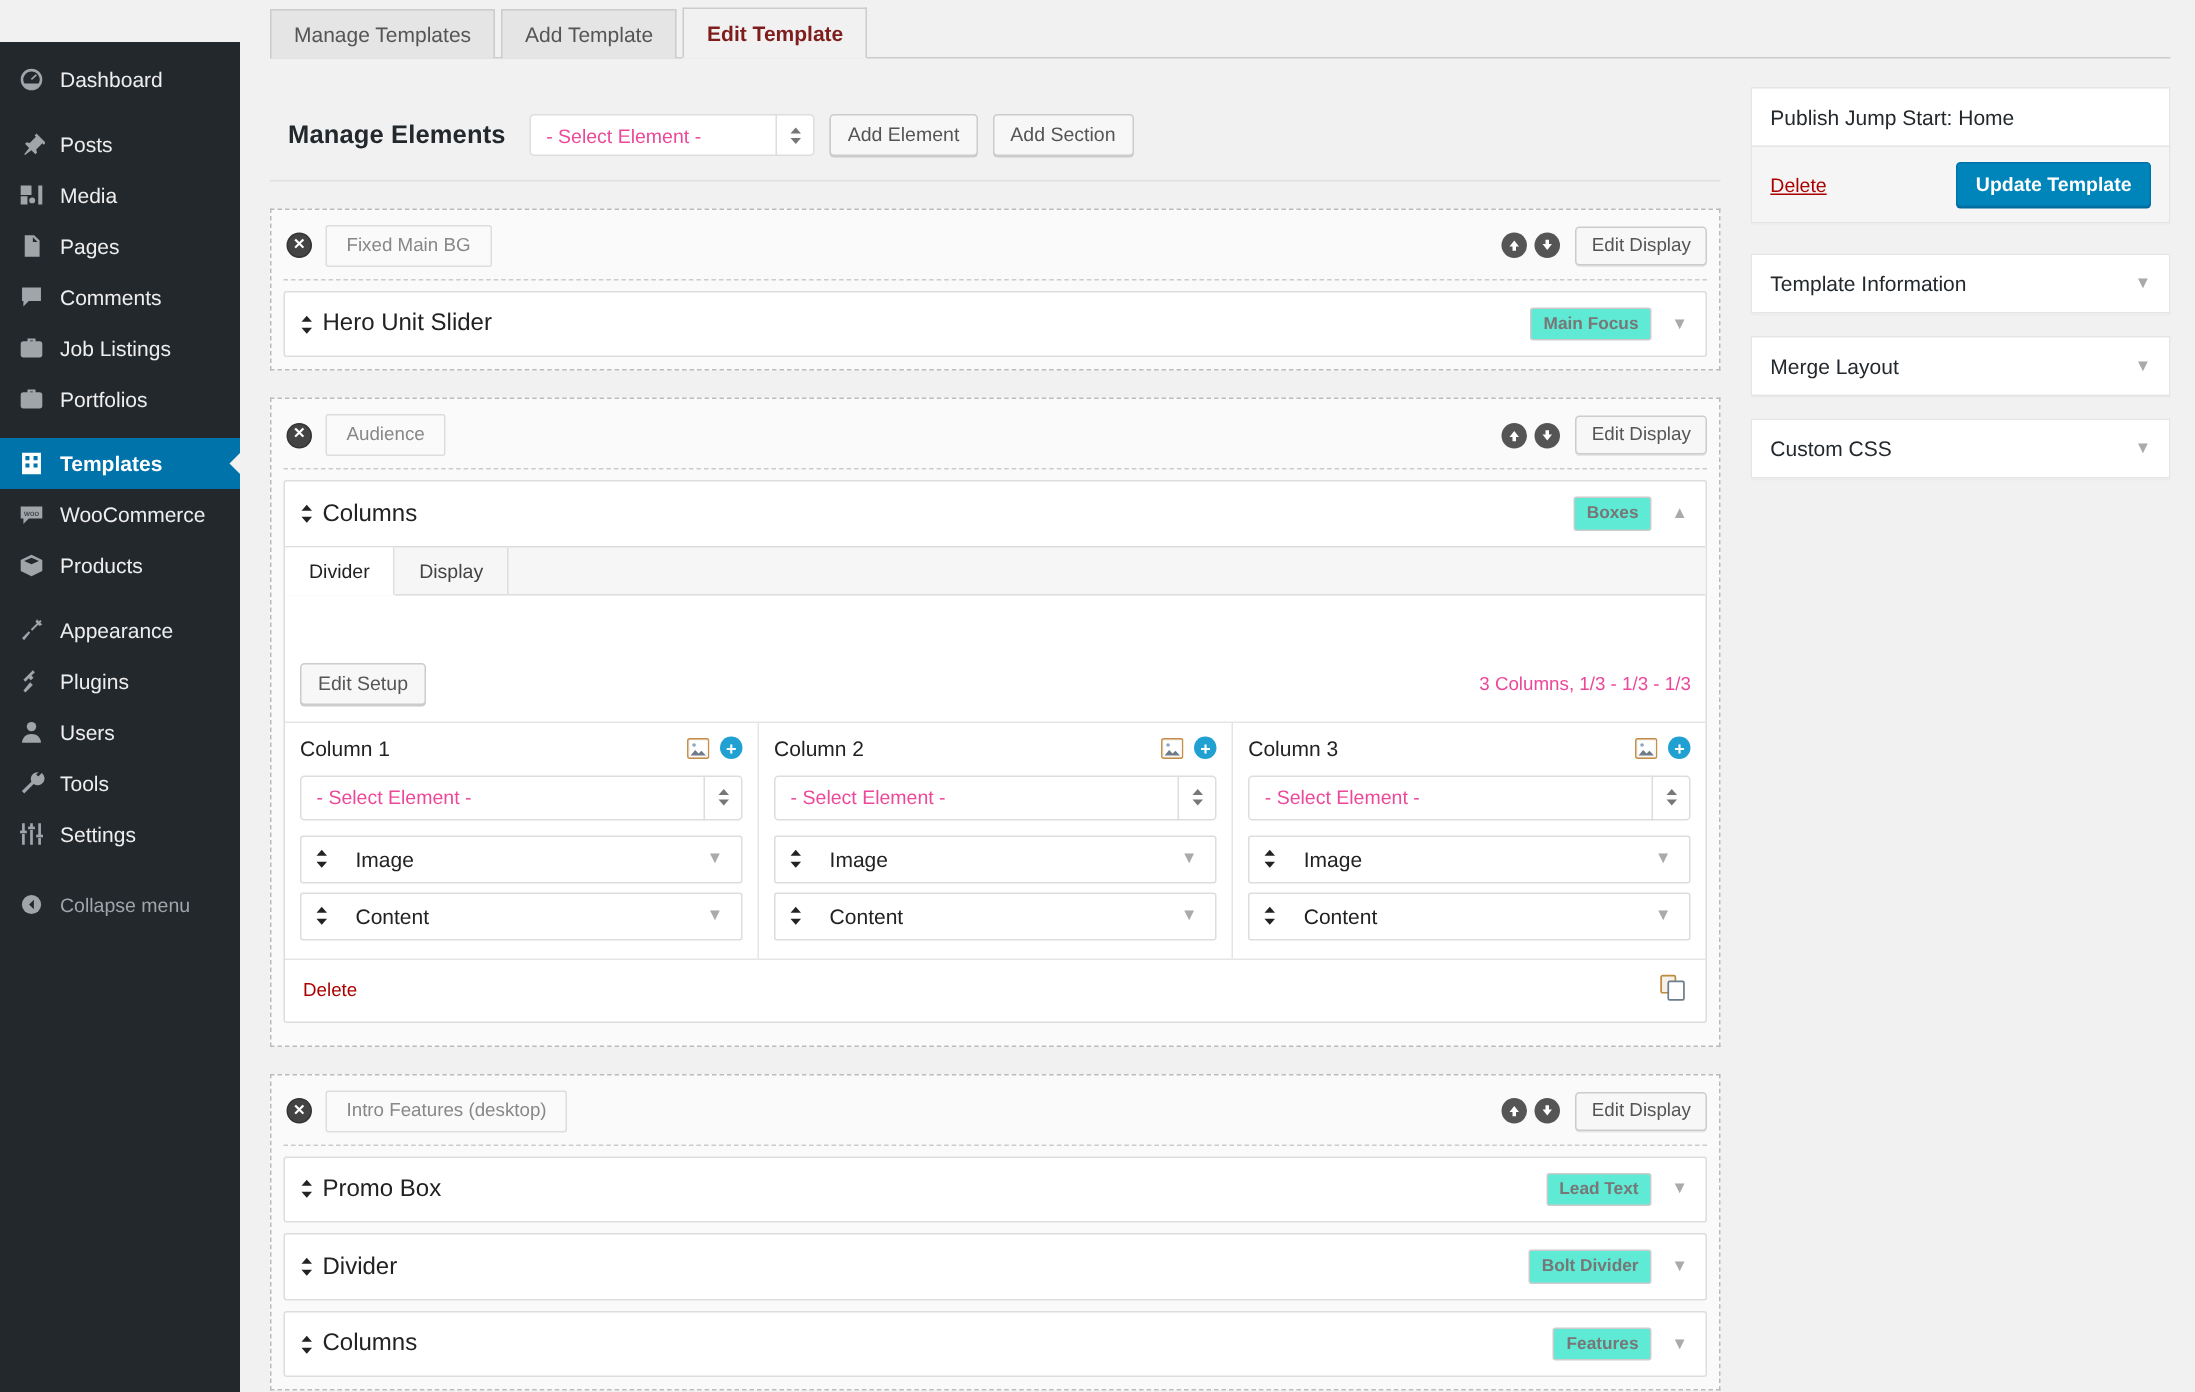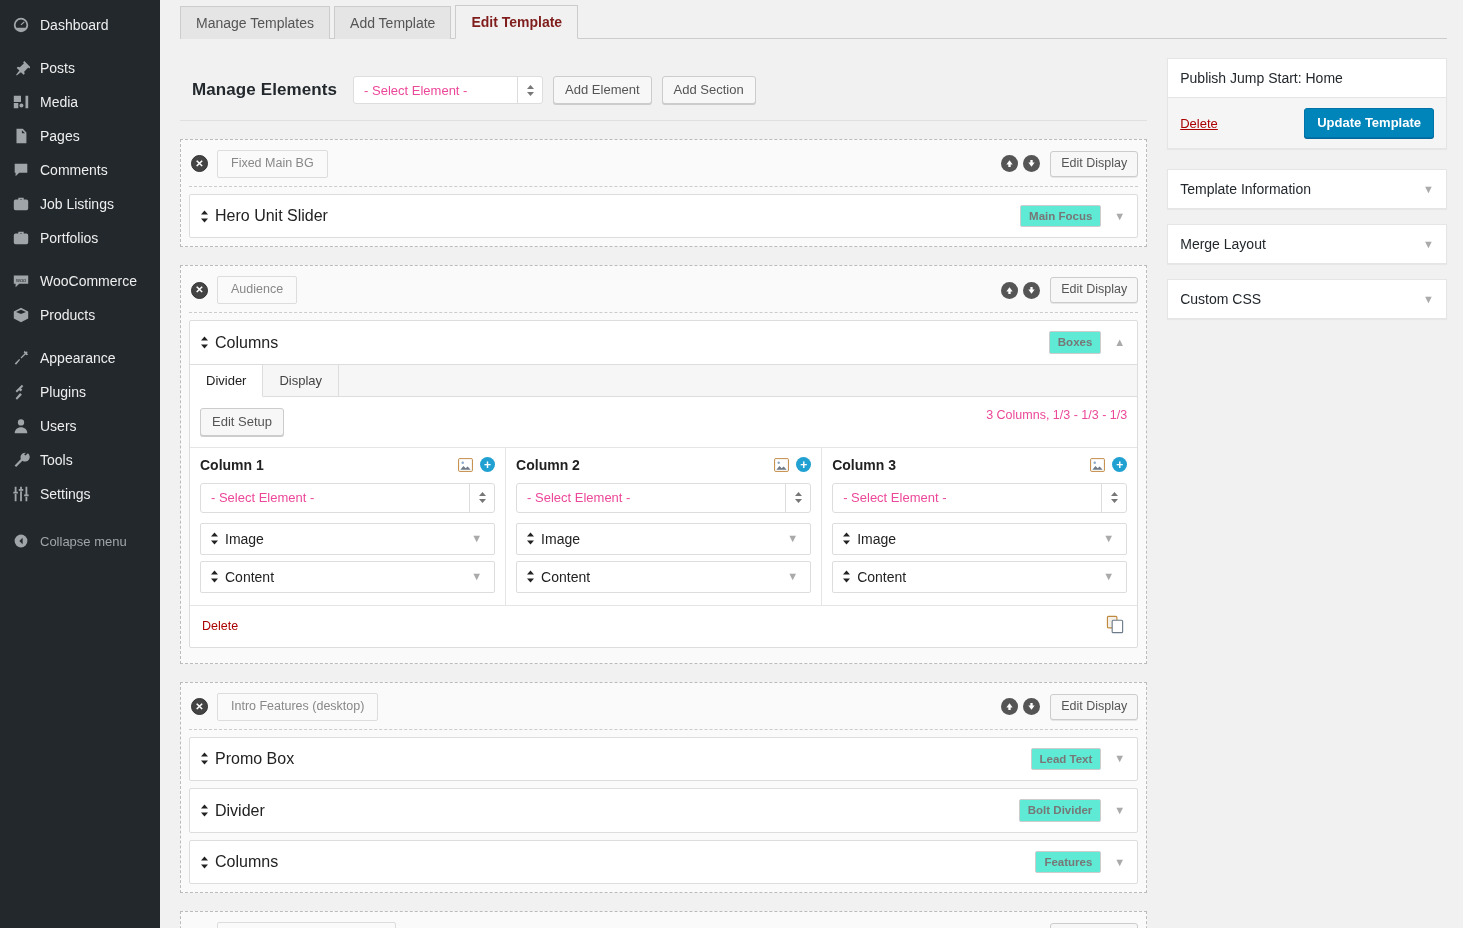--- a/index.html
+++ b/index.html
@@ -15,20 +15,21 @@
   }
   .app { display: flex; width: 1463px; height: 928px; }
 
   
   .sidebar {
     width: 160px; min-width: 160px;
     background: #23282d;
     color: #eee;
     padding-top: 8px;
     position: relative;
+    margin-top: 28px;
   }
   .menu-item {
     display: flex; align-items: center;
     height: 34px;
     padding: 0 0 0 11px;
     color: #eee;
     font-size: 14px;
     position: relative;
     cursor: pointer;
   }
@@ -237,46 +238,47 @@
     display: flex; border-top: 1px solid #ddd; border-bottom: 1px solid #ddd;
     background: #f6f6f6; height: 33px;
   }
   .subtab {
     padding: 0 16px; line-height: 32px;
     font-size: 13px; color: #444; cursor: pointer;
     border-right: 1px solid #ddd;
   }
   .subtab.active { background: #fff; color: #222; border-bottom: 1px solid #fff; margin-bottom:-1px; }
   .panel-body { padding: 11px 10px 0 10px; }
-  .setup-row { display: flex; align-items: flex-start; margin-bottom: 11px; }
+  .setup-row { display: flex; align-items: center; margin-bottom: 11px; margin-top: 34px; }
   .setup-info { margin-left: auto; font-size: 12.5px; color: #ec4899; }
 
   .columns { display: flex; border-top: 1px solid #e5e5e5; }
   .column {
     flex: 1; border-right: 1px solid #e5e5e5;
     padding: 9px 10px 12px 10px;
   }
   .column:last-child { border-right: none; }
   .col-head { display: flex; align-items: center; margin-bottom: 10px; }
-  .col-head .t { font-size: 14px; color: #222; font-weight: bold; }
+  .col-head .t { font-size: 14px; color: #222; font-weight: normal; }
   .col-head .icons { margin-left: auto; display: flex; align-items: center; gap: 7px; }
   .img-icon { width: 15px; height: 14px; display:block; cursor:pointer; }
   .plus-icon {
     width: 15px; height: 15px; border-radius: 50%;
     background: #21a0d2; color: #fff;
     display: flex; align-items: center; justify-content: center;
     font-size: 12px; font-weight: bold; line-height: 1; cursor: pointer;
   }
   .col-select { width: 100%; margin-bottom: 10px; }
   .col-select .wp-select { width: 100%; height: 30px; }
   .sub-el {
     background: #fff; border: 1px solid #ddd; border-radius: 2px;
     display: flex; align-items: center;
     padding: 7px 8px 7px 9px; margin-bottom: 6px;
     min-height: 30px;
+    gap: 12px;
   }
   .sub-el:last-child { margin-bottom: 0; }
   .sub-el .t { font-size: 14px; color: #222; }
   .panel-footer {
     display: flex; align-items: center;
     border-top: 1px solid #e5e5e5;
     padding: 9px 12px 10px 12px;
   }
   .del-link { color: #a00; font-size: 12.5px; cursor: pointer; text-decoration: none; }
   .copy-icon { margin-left: auto; cursor: pointer; display:block; }
@@ -369,20 +371,28 @@
       </div>
       <div class="menu-item">
         <span class="ico">
           <svg width="18" height="18" viewBox="0 0 20 20" fill="currentColor">
             <path d="M7 3h6v2h3a2 2 0 012 2v8a2 2 0 01-2 2H4a2 2 0 01-2-2V7a2 2 0 012-2h3V3zm2 1.5v.5h2v-.5H9z"></path>
           </svg>
         </span>
         <span class="lbl">Portfolios</span>
       </div>
       <div class="menu-gap"></div>
+      <div class="menu-item active">
+        <span class="ico">
+          <svg width="18" height="18" viewBox="0 0 20 20" fill="currentColor">
+            <path d="M3 2h14v16H3V2zm2.5 2.5v3h3v-3h-3zm6 0v3h3v-3h-3zm-6 5.5v3h3v-3h-3zm6 0v3h3v-3h-3z"></path>
+          </svg>
+        </span>
+        <span class="lbl">Templates</span>
+      </div>
       <div class="menu-item">
         <span class="ico">
           <svg width="18" height="18" viewBox="0 0 20 20" fill="currentColor">
             <path d="M2 4h16v9H8l-4 4v-4H2V4z"></path>
             <text x="10" y="11" font-size="6" text-anchor="middle" fill="#23282d" font-family="sans-serif">woo</text>
           </svg>
         </span>
         <span class="lbl">WooCommerce</span>
       </div>
       <div class="menu-item">

